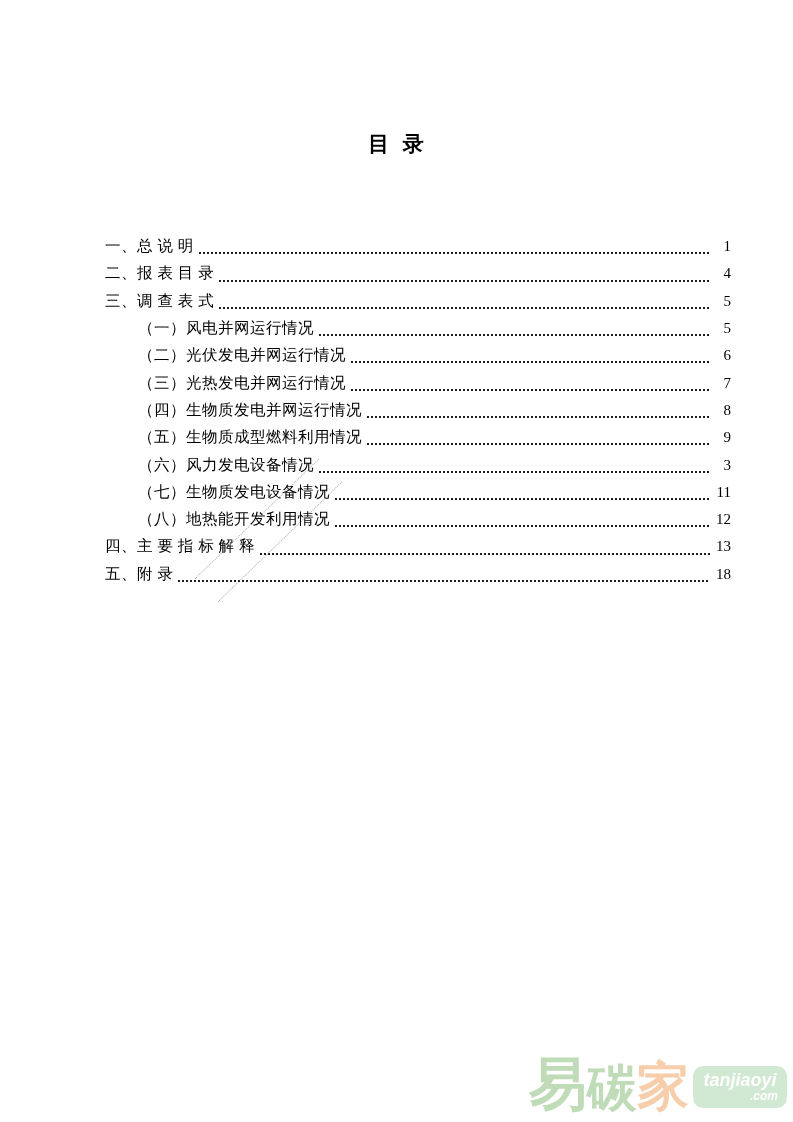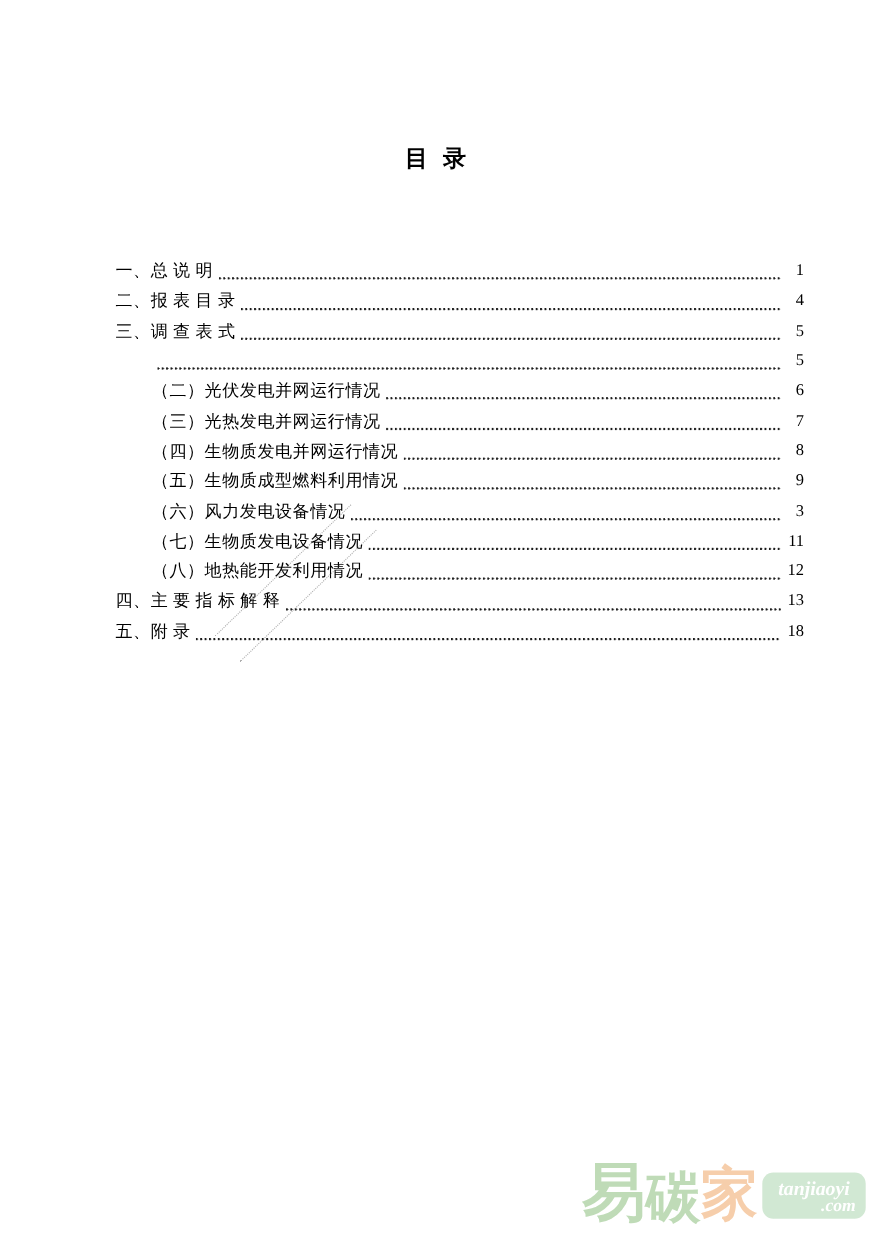--- a/index.html
+++ b/index.html
@@ -76,27 +76,27 @@
   .wm-char.c1{font-size:50px;color:#b9d8b0;margin-bottom:1px;}
   .wm-char.c2{font-size:52px;color:#f6c9a2;margin-bottom:1px;}
   .brand-badge{
     margin-left:4px;
     margin-bottom:6px;
     background:#cde6cf;
     border-radius:10px;
     padding:5px 9px 4px 9px;
     width:76px;
     color:#ffffff;
-    font-family:Liberation Serif, serif;
+    font-family:Liberation Sans, sans-serif;
     font-weight:bold;
     font-style:italic;
     text-align:center;
   }
   .badge-line1{font-size:18px;line-height:18px;display:block;}
-  .badge-line2{font-size:16px;line-height:15px;display:block;text-align:right;}
+  .badge-line2{font-size:12px;line-height:15px;display:block;text-align:right;}
 </style>
 </head>
 <body>
 
 <div class="page">
 
   <div class="doc-title">目  录</div>
 
   <div class="toc">
       <div class="toc-row">
@@ -108,20 +108,21 @@
         <span class="toc-label">二、报 表 目 录</span>
         <span class="leader"></span>
         <span class="pagenum">4</span>
       </div>
       <div class="toc-row">
         <span class="toc-label">三、调 查 表 式</span>
         <span class="leader"></span>
         <span class="pagenum">5</span>
       </div>
       <div class="toc-row indent">
+        <span class="toc-label">（一）风电并网运行情况</span>
         <span class="leader"></span>
         <span class="pagenum">5</span>
       </div>
       <div class="toc-row indent">
         <span class="toc-label">（二）光伏发电并网运行情况</span>
         <span class="leader"></span>
         <span class="pagenum">6</span>
       </div>
       <div class="toc-row indent">
         <span class="toc-label">（三）光热发电并网运行情况</span>

